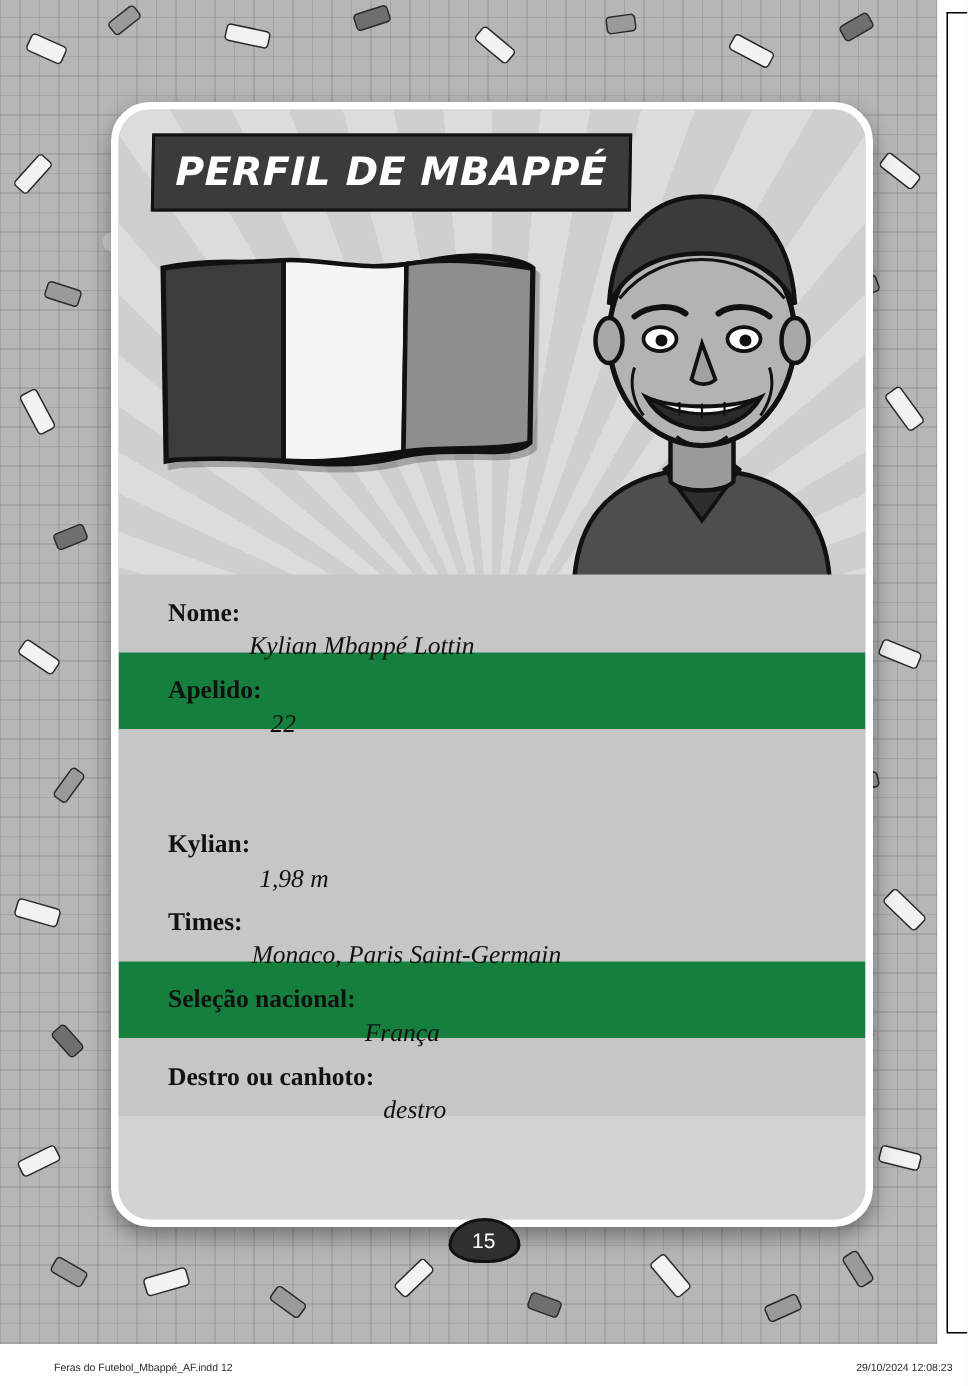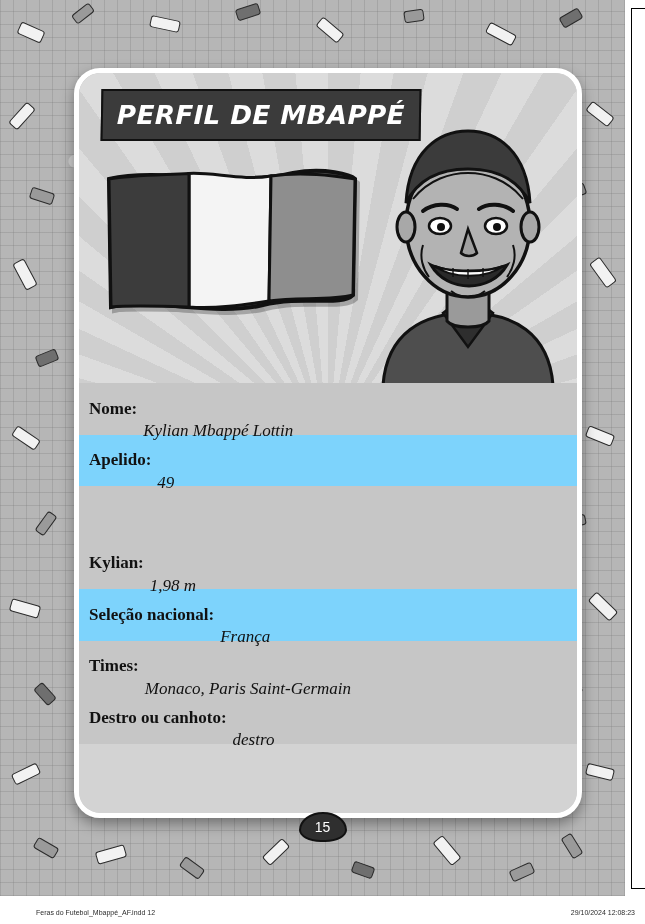--- a/index.html
+++ b/index.html
@@ -151,28 +151,28 @@
   .rows {
     position: absolute;
     left: 0;
     top: 310px;
     width: 100%;
   }
   .row {
     height: 51.5px;
     display: flex;
     align-items: center;
-    padding-left: 10px;
+    padding-left: 33px;
     padding-right: 14px;
     font-size: 17px;
     color: #111;
     text-align: right;
   }
   .row.odd  { background: #c6c6c6; }
-  .row.even { background: #7dd3fc; }
+  .row.even { background: #15803d; }
   .row .lbl {
     font-family: "Liberation Serif", serif;
     font-weight: bold;
     margin-right: 6px;
     white-space: nowrap;
   }
   .row .val {
     font-family: "Liberation Serif", serif;
     font-style: italic;
     white-space: nowrap;
@@ -327,41 +327,41 @@
 
       <div class="rows">
 
         <div class="row odd">
           <span class="lbl">Nome:</span>
           <span class="val">Kylian Mbappé Lottin</span>
         </div>
 
         <div class="row even">
           <span class="lbl">Apelido:</span>
-          <span class="val">49</span>
+          <span class="val">22</span>
         </div>
 
         <div class="row odd">
         </div>
 
 
         <div class="row odd">
           <span class="lbl">Kylian:</span>
           <span class="val">1,98 m</span>
         </div>
 
+
+        <div class="row odd">
+          <span class="lbl">Times:</span>
+          <span class="val">Monaco, Paris Saint-Germain</span>
+        </div>
 
         <div class="row even">
           <span class="lbl">Seleção nacional:</span>
           <span class="val">França</span>
-        </div>
-
-        <div class="row odd">
-          <span class="lbl">Times:</span>
-          <span class="val">Monaco, Paris Saint-Germain</span>
         </div>
 
         <div class="row odd">
           <span class="lbl">Destro ou canhoto:</span>
           <span class="val">destro</span>
         </div>
 
       </div>
     </div>
   </div>

